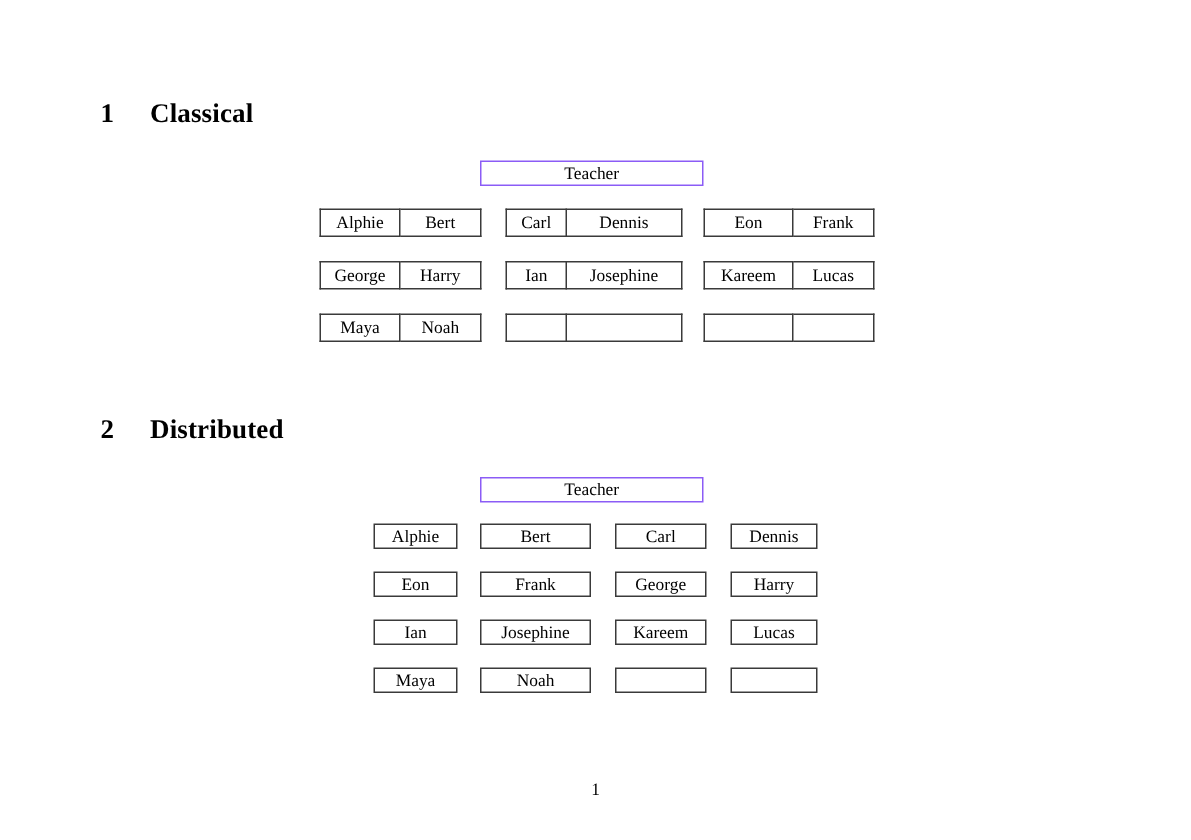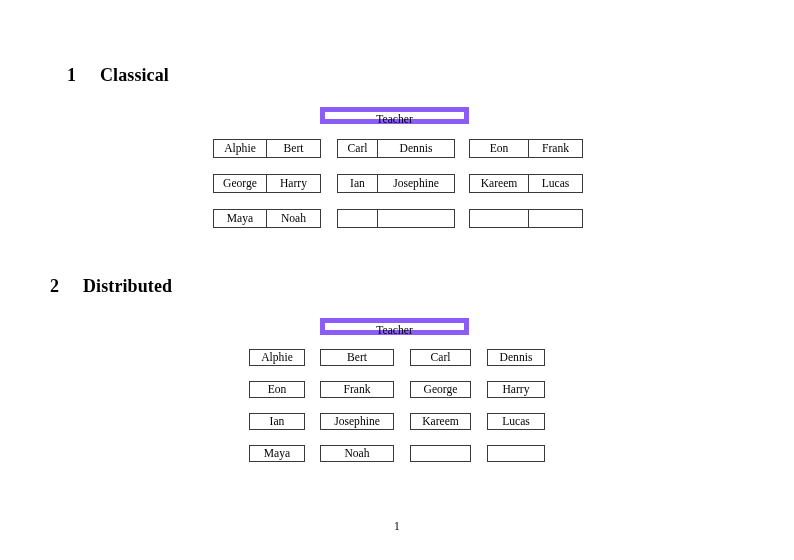--- a/index.html
+++ b/index.html
@@ -29,21 +29,21 @@
     font-size: 18px;
     letter-spacing: 0.1px;
     white-space: nowrap;
     line-height: 1;
   }
   .section-heading .sec-num {
     display: inline-block;
     width: 33px;
   }
   #heading-classical   { left: 67px; top: 66px; }
-  #heading-distributed { left: 50px; top: 277px; }
+  #heading-distributed { left: 67px; top: 277px; }
 
   
   .group {
     position: absolute;
     border-collapse: collapse;
     table-layout: fixed;
   }
   .group td {
     border: 1px solid #3a3a3a;
     height: 15px;
@@ -55,21 +55,21 @@
     white-space: nowrap;
     background: #ffffff;
   }
 
   
   .teacher-box {
     position: absolute;
     left: 320px;
     width: 149px;
     height: 17px;
-    border: 5px solid #8b5cf6;
+    border: 1px solid #8b5cf6;
     box-sizing: border-box;
     font-size: 11.6px;
     text-align: center;
     line-height: 15px;
     background: #ffffff;
   }
   #teacher-classical   { top: 107px; }
   #teacher-distributed { top: 318px; }
 
   

